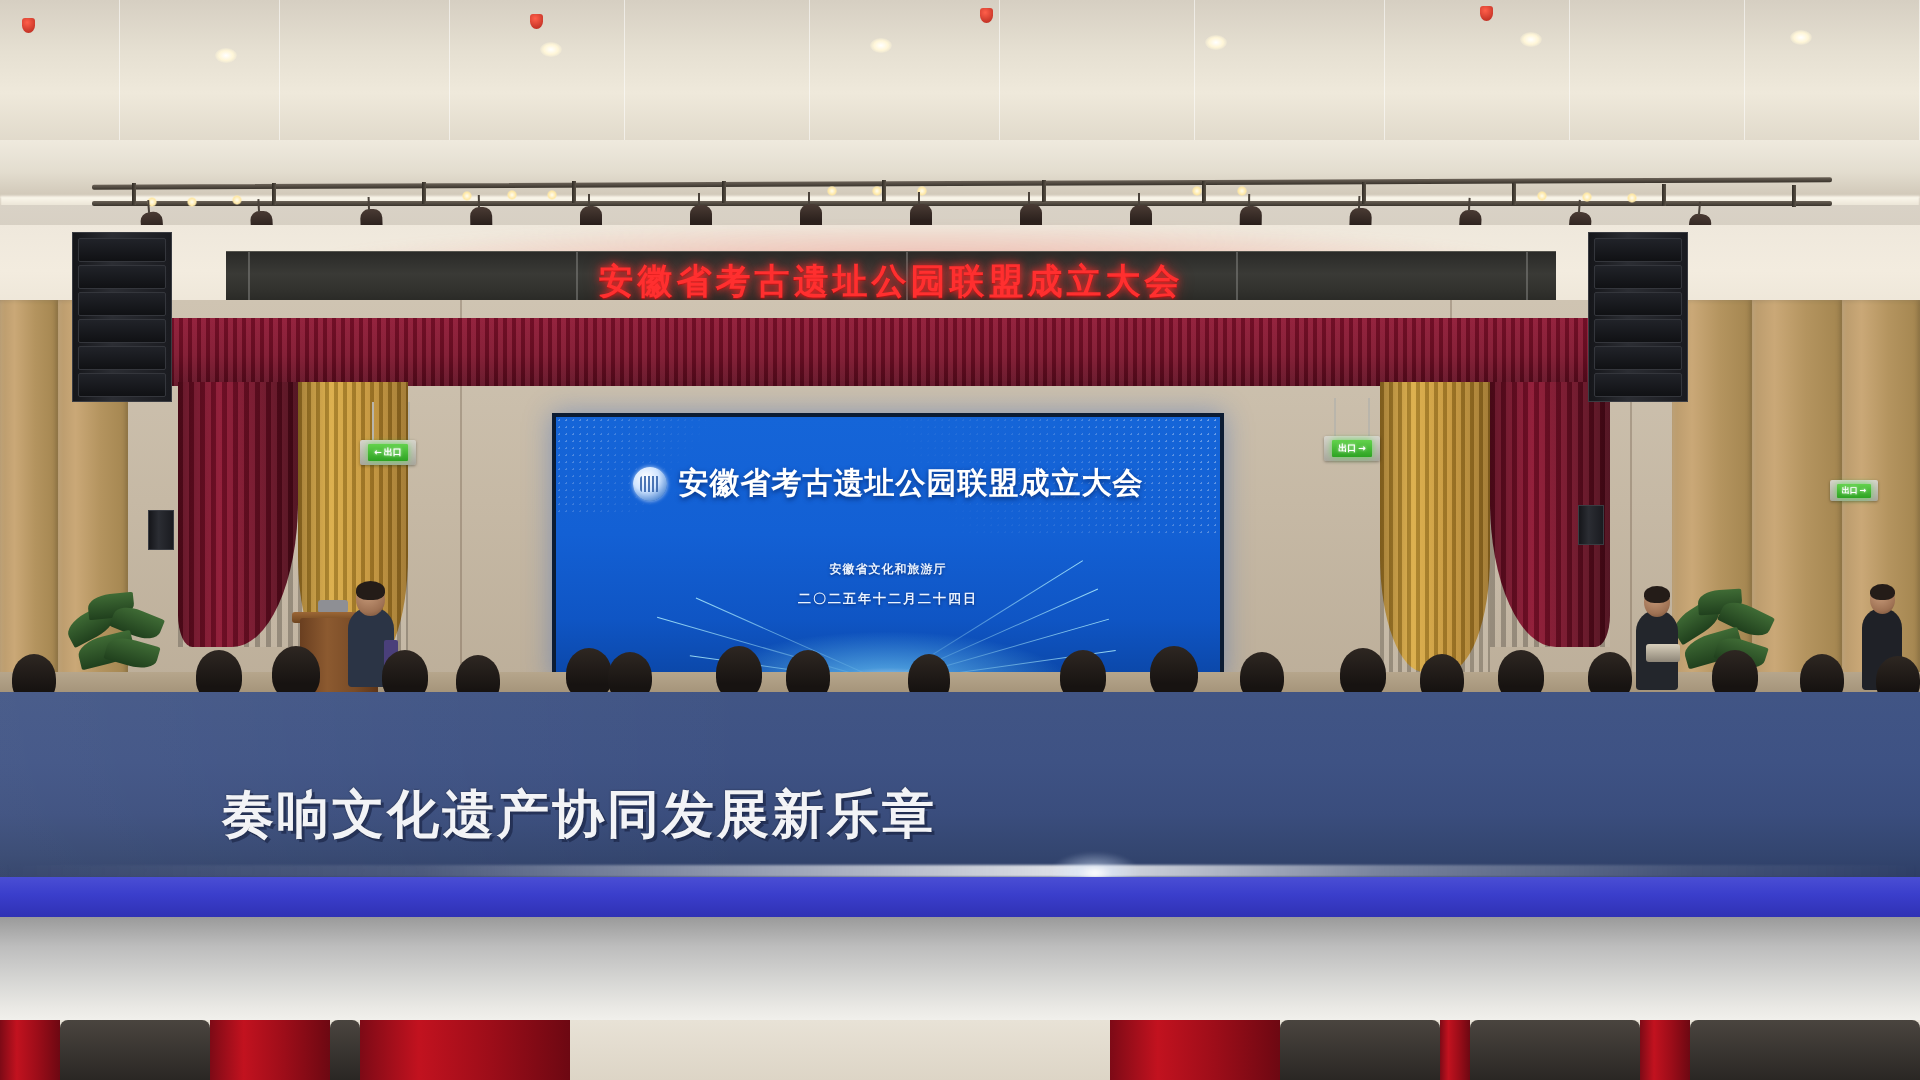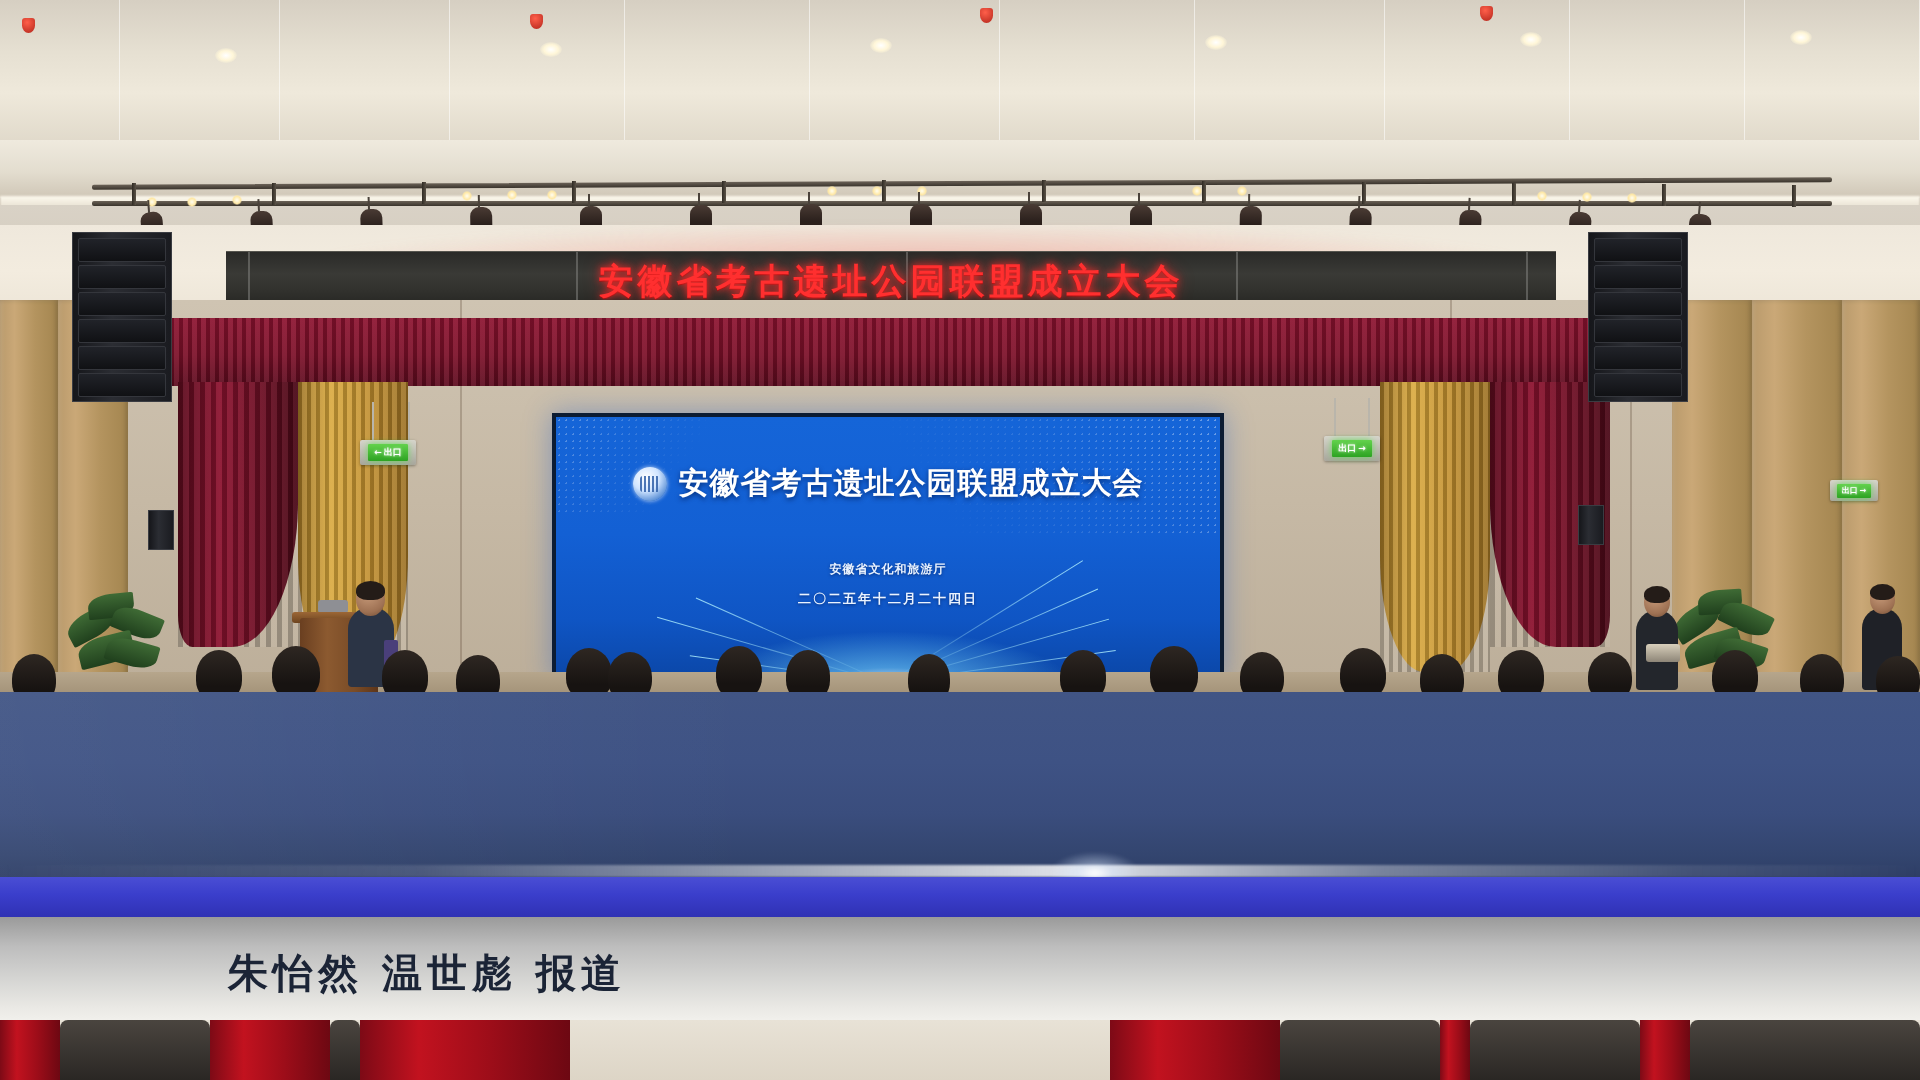--- a/index.html
+++ b/index.html
@@ -569,28 +569,28 @@
   <div class="audience-head" style="left:1420px;top:654px;width:44px;height:50px;"></div>
   <div class="audience-head" style="left:1498px;top:650px;width:46px;height:52px;"></div>
   <div class="audience-head" style="left:1588px;top:652px;width:44px;height:50px;"></div>
   <div class="audience-head" style="left:1712px;top:650px;width:46px;height:52px;"></div>
   <div class="audience-head" style="left:1800px;top:654px;width:44px;height:50px;"></div>
   <div class="audience-head" style="left:1876px;top:656px;width:44px;height:48px;"></div>
 
   <div class="lower-third"></div>
   <div class="lt-shade" style="top:692px;"></div>
 
+  <div class="lt-line2">奏响文化遗产协同发展新乐章</div>
 
   <div class="glow-streak"></div>
   <div class="glow-point"></div>
 
   <div class="accent-bar"></div>
 
   <div class="credit-bar"></div>
-  <div class="credit-text">朱怡然 温世彪  报道</div>
 
   <div class="fg-strip"></div>
   <div class="chair-red" style="left:0px;width:60px;"></div>
   <div class="chair-dark" style="left:60px;width:150px;"></div>
   <div class="chair-red" style="left:210px;width:120px;"></div>
   <div class="chair-dark" style="left:330px;width:30px;"></div>
   <div class="chair-red" style="left:360px;width:210px;"></div>
   <div class="chair-red" style="left:1110px;width:170px;"></div>
   <div class="chair-dark" style="left:1280px;width:160px;"></div>
   <div class="chair-red" style="left:1440px;width:30px;"></div>

